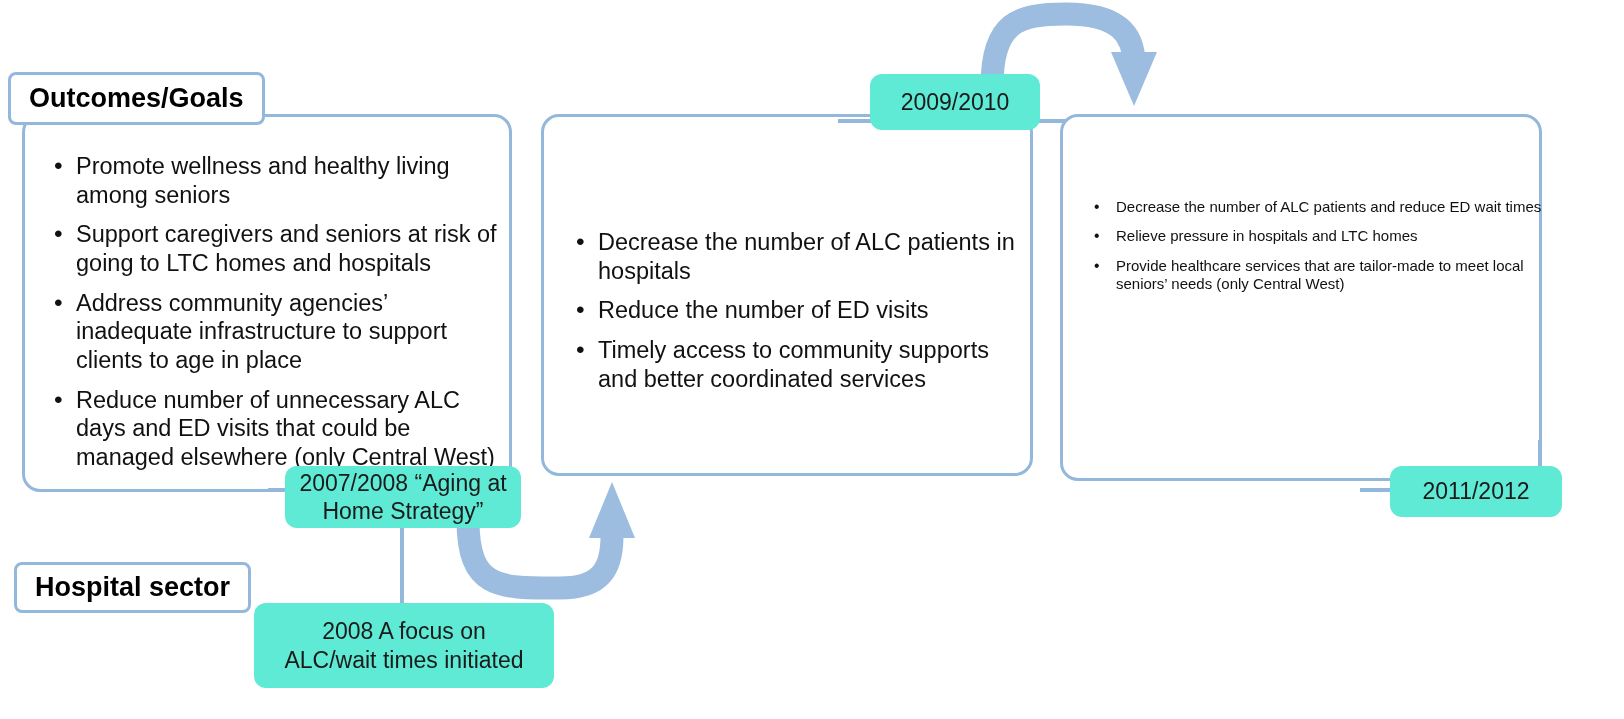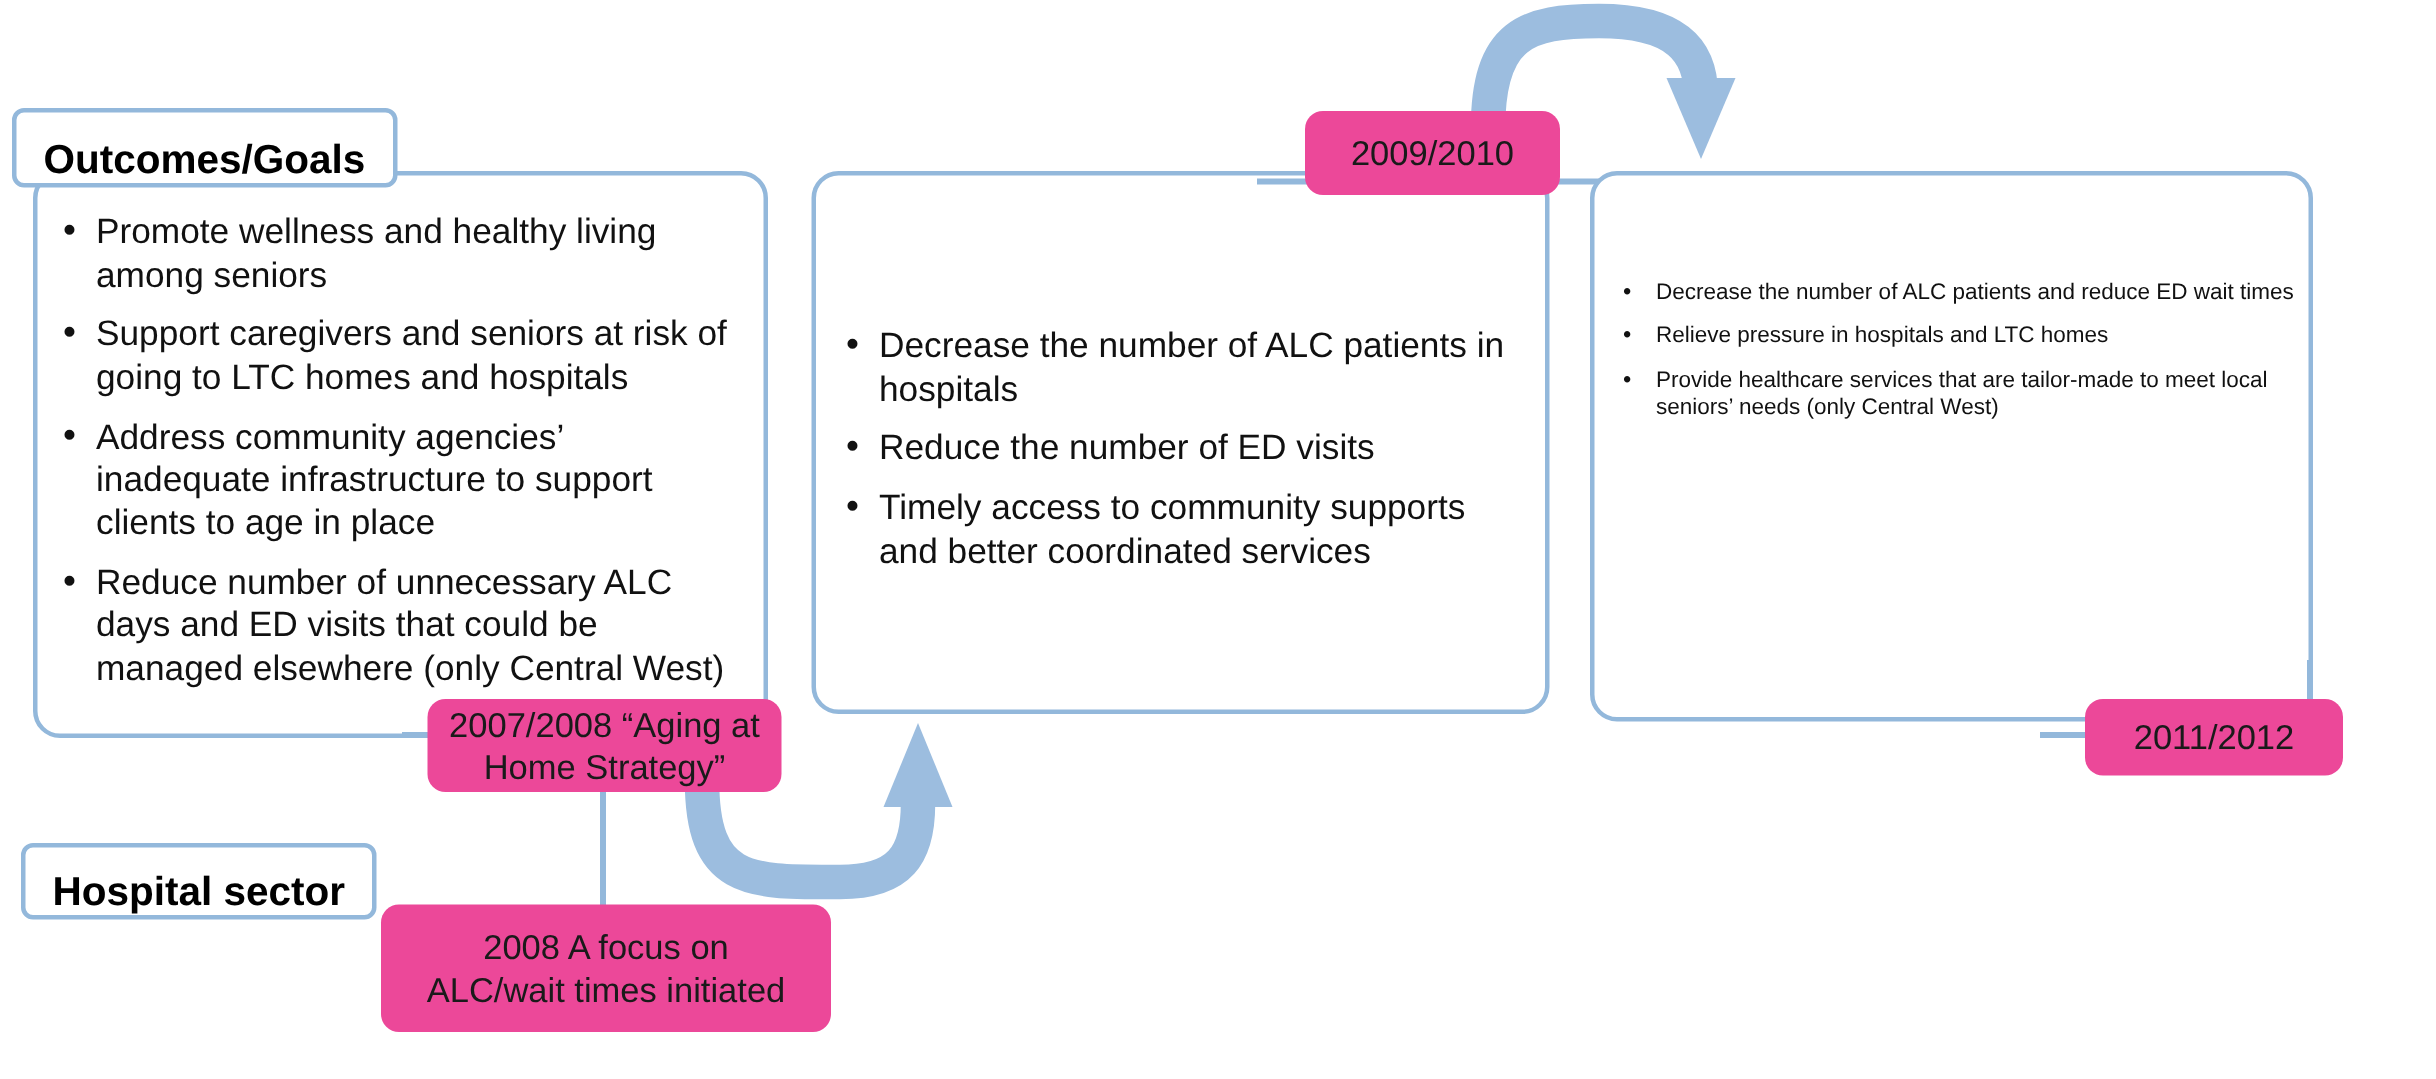--- a/index.html
+++ b/index.html
@@ -29,47 +29,47 @@
   }
 
   
   .header-chip {
     position: absolute;
     background: #ffffff;
     border: 3px solid #93b8db;
     border-radius: 8px;
     box-sizing: border-box;
     display: flex;
-    align-items: flex-end;
+    align-items: center;
     padding: 0 18px;
     font-weight: bold;
     color: #000000;
     z-index: 6;
     white-space: nowrap;
   }
 
   
   .blue-chip {
     position: absolute;
-    background: #ec4899;
+    background: #5eead4;
     border-radius: 12px;
     box-sizing: border-box;
     display: flex;
     align-items: center;
     justify-content: center;
     text-align: center;
     color: #1a1a1a;
     z-index: 7;
     line-height: 1.22;
   }
 
   
   .bullets {
     position: absolute;
-    margin: 0;
+    margin: 12px;
     padding: 0;
     list-style: none;
     color: #111111;
     z-index: 4;
   }
   .bullets li {
     position: relative;
     padding-left: 24px;
     margin-bottom: 11px;
     line-height: 1.22;

